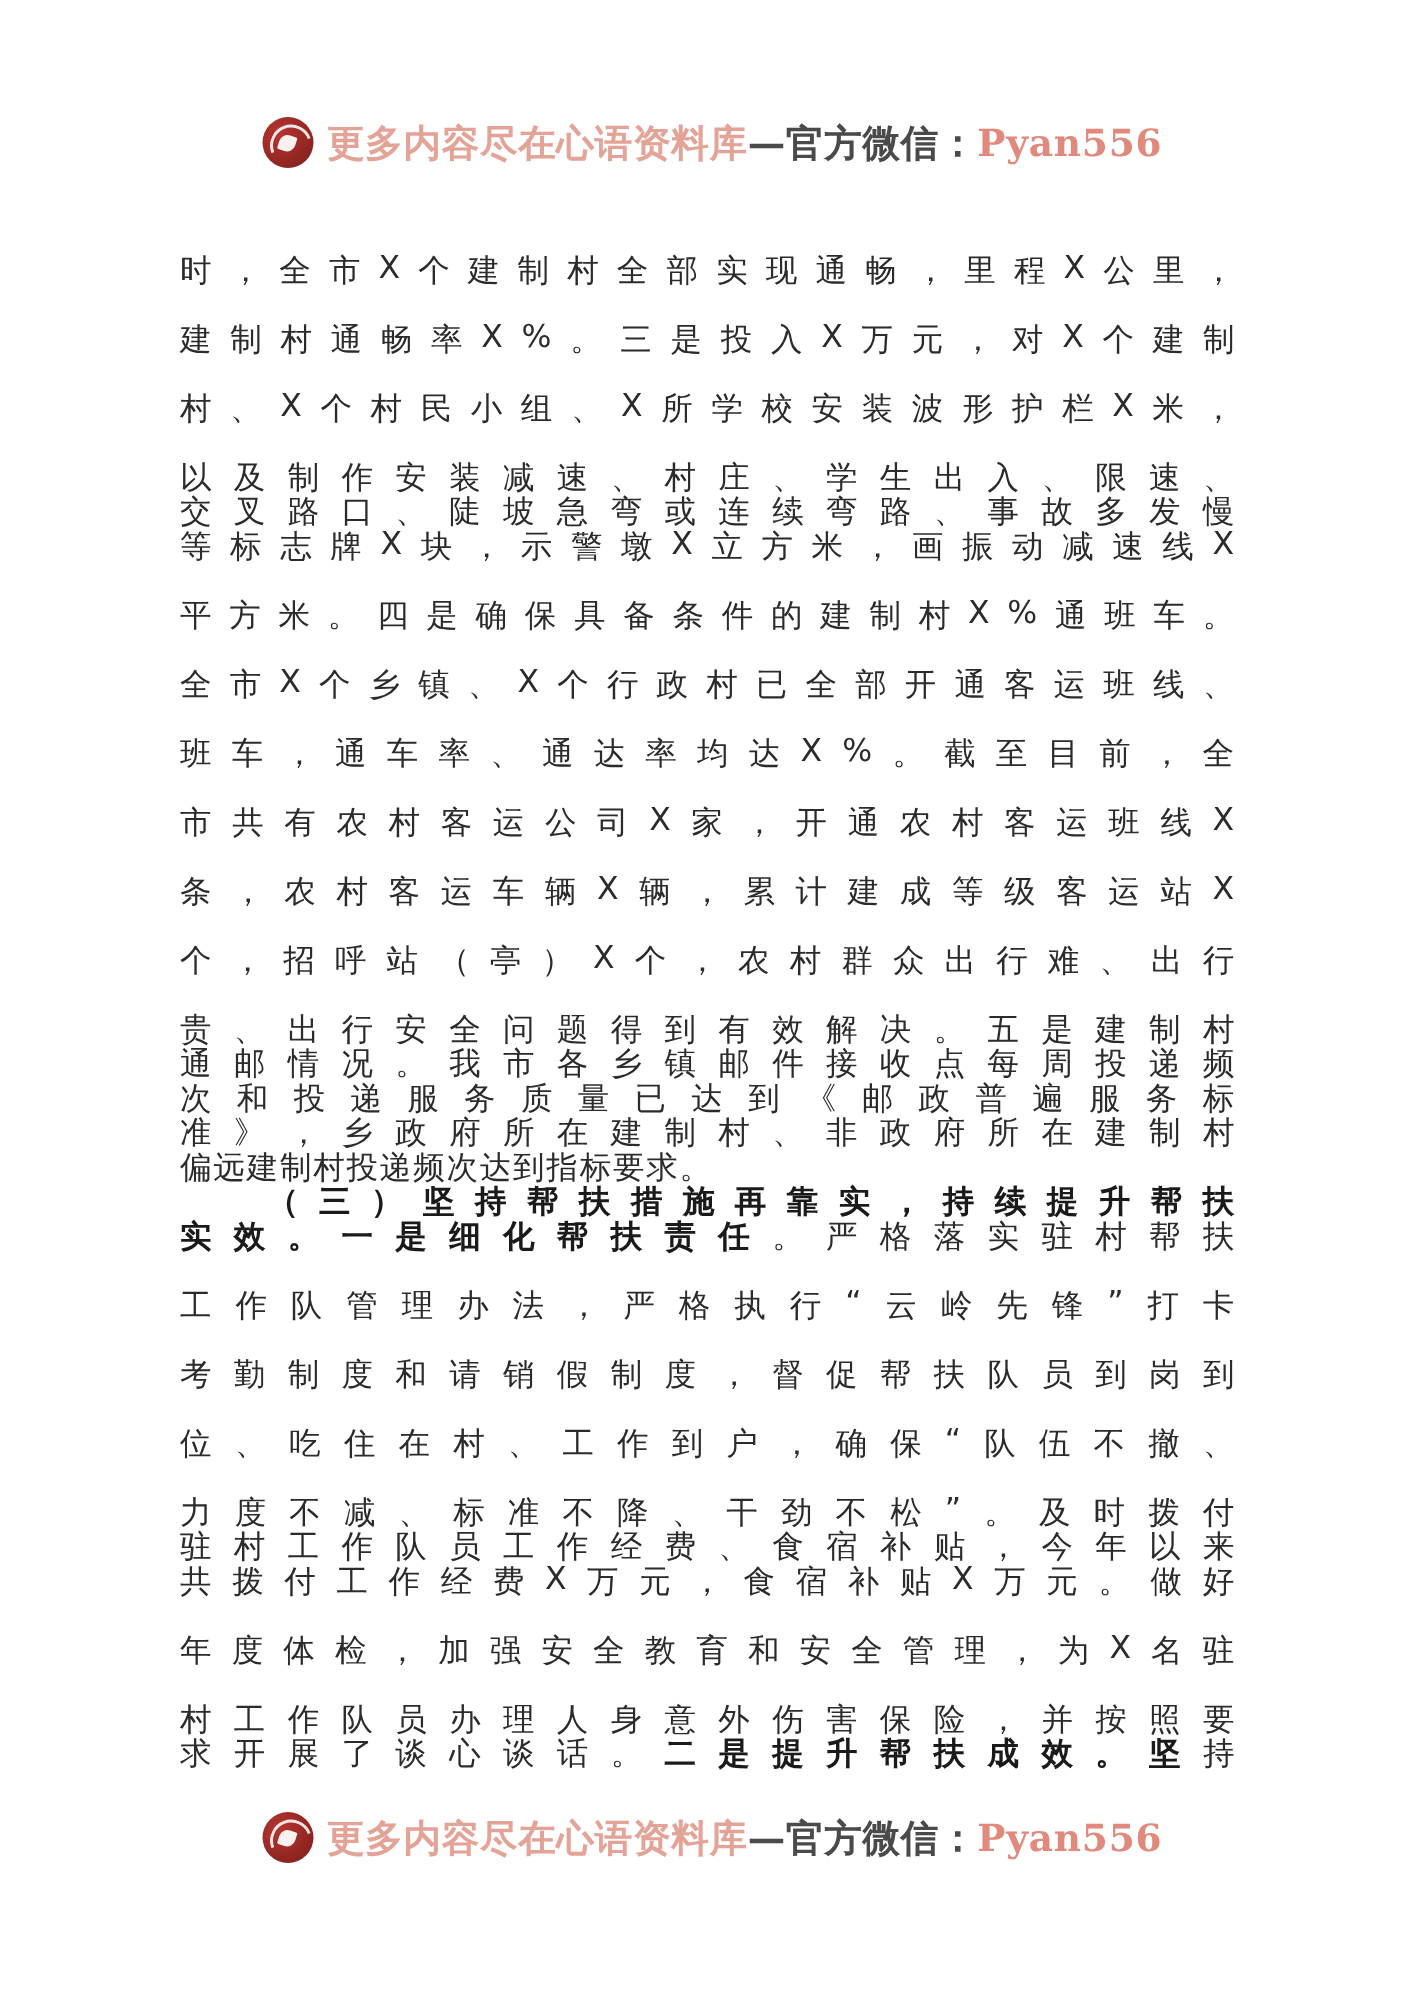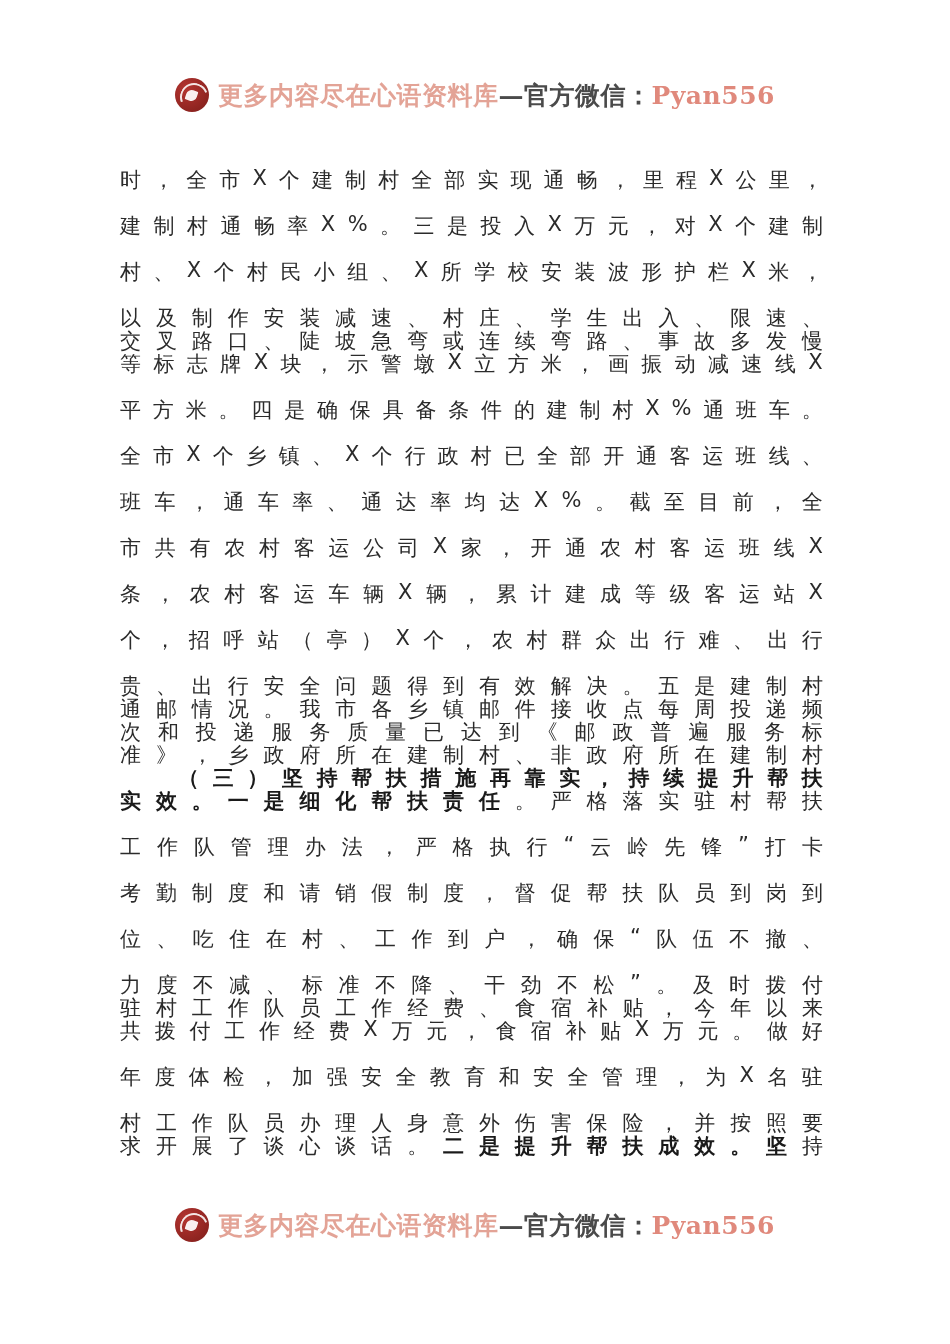--- a/index.html
+++ b/index.html
@@ -491,20 +491,21 @@
           <span>、</span>
           <span>非</span>
           <span>政</span>
           <span>府</span>
           <span>所</span>
           <span>在</span>
           <span>建</span>
           <span>制</span>
           <span>村</span>
         </div>
+        <div class="fline lead-tight"><span>偏</span><span>远</span><span>建</span><span>制</span><span>村</span><span>投</span><span>递</span><span>频</span><span>次</span><span>达</span><span>到</span><span>指</span><span>标</span><span>要</span><span>求</span><span>。</span></div>
       </div>
       <div class="para">
         <div class="jline lead-tight indent2">
           <span class="bold">（</span>
           <span class="bold">三</span>
           <span class="bold">）</span>
           <span class="bold">坚</span>
           <span class="bold">持</span>
           <span class="bold">帮</span>
           <span class="bold">扶</span>

